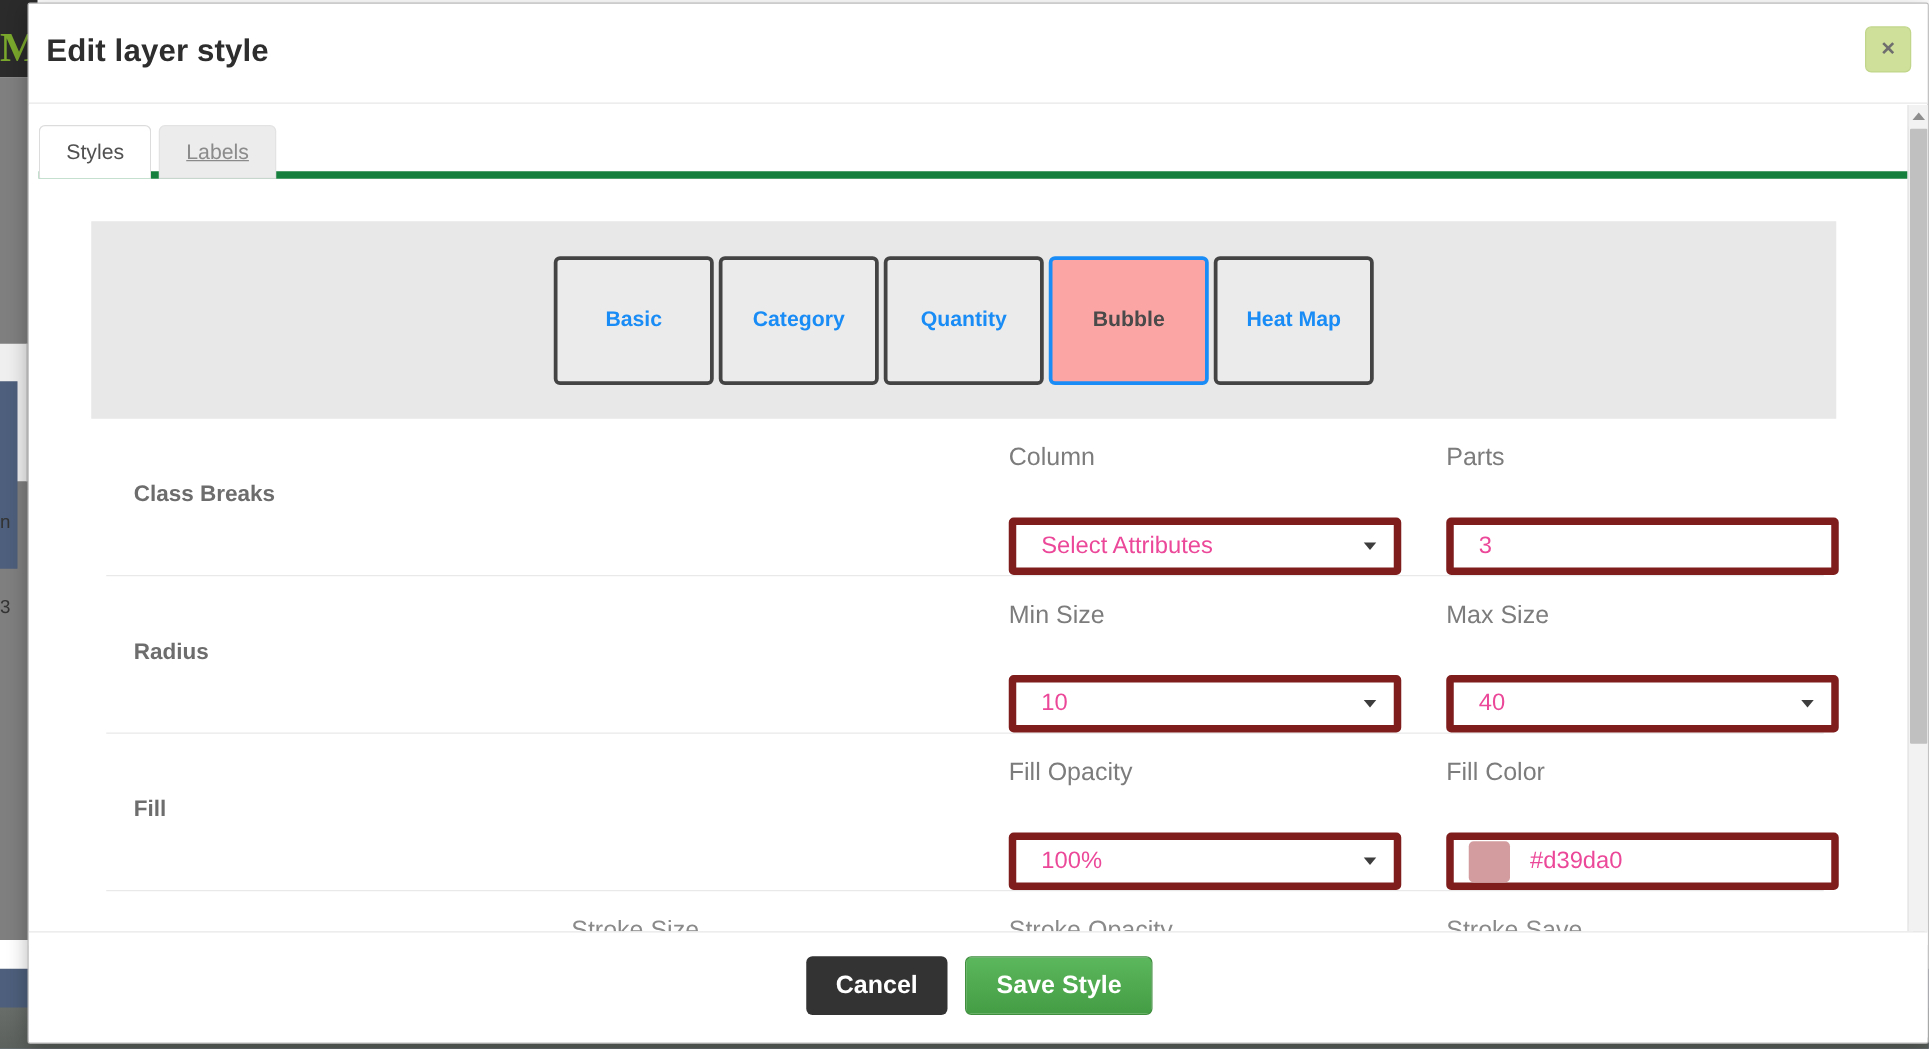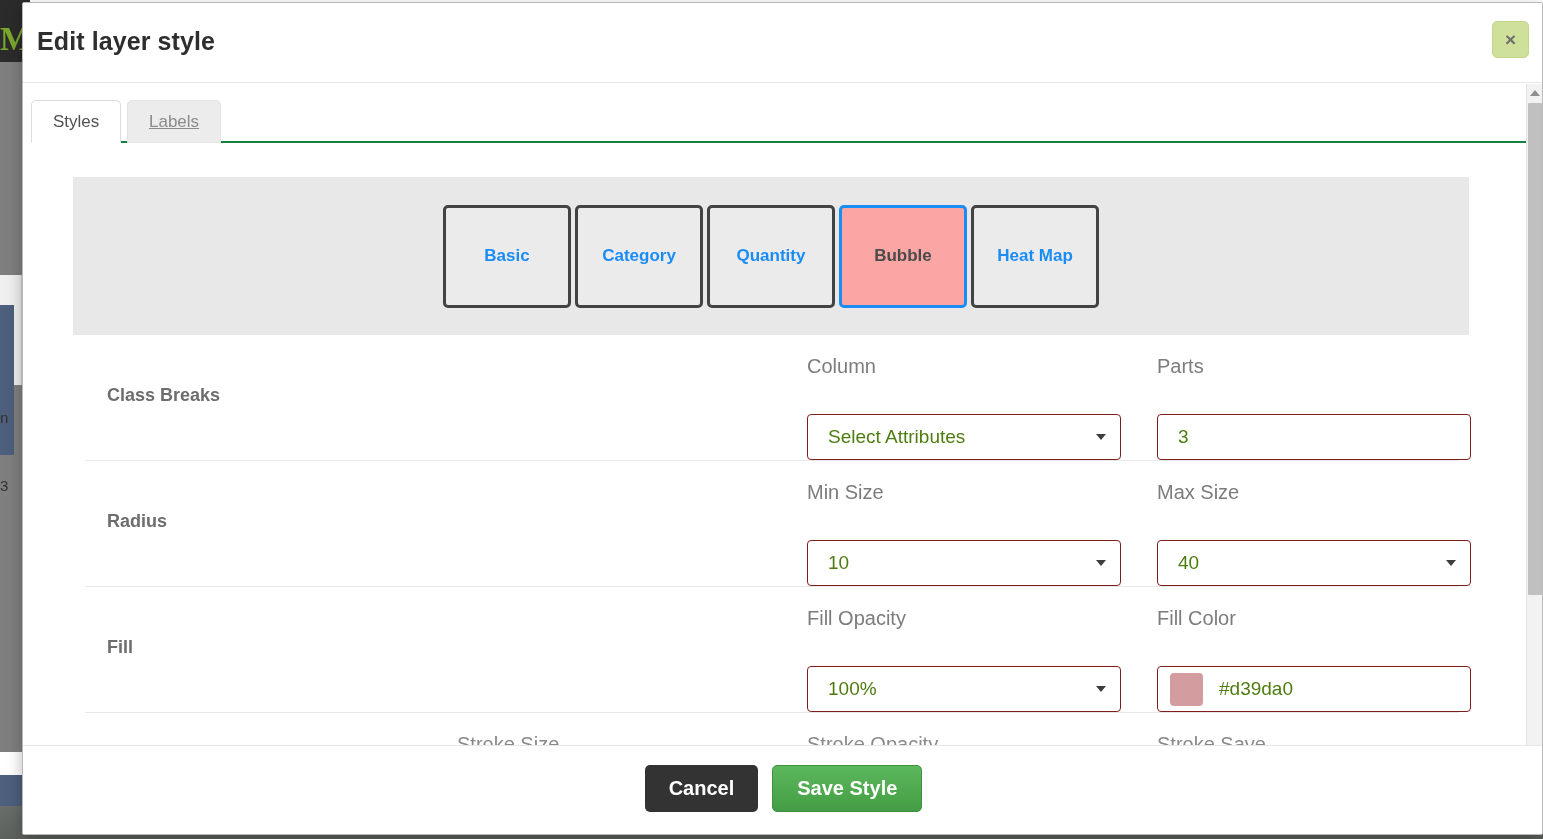--- a/index.html
+++ b/index.html
@@ -96,21 +96,21 @@
     position: absolute; left: 0; top: 81px;
     width: 1521px; height: 672px;
     background: #fff;
     overflow: hidden;
   }
 
   
   #tabs {
     position: absolute; left: 8px; top: 16px;
     width: 1497px; height: 43px;
-    border-bottom: 2px solid #15803d;
+    border-bottom: 6px solid #15803d;
   }
   .tab {
     position: absolute; top: 0; height: 43px;
     padding: 0 21px;
     display: flex; align-items: center;
     font-size: 17px;
     border: 1px solid transparent;
     border-top-left-radius: 5px; border-top-right-radius: 5px;
     cursor: pointer;
   }
@@ -174,26 +174,26 @@
   .field.col1 { left: 722px; }
   .field.col2 { left: 1072px; }
   .field.col0 { left: 372px; }
   .field-label {
     font-size: 20px; color: #7c7c7c; margin-bottom: 9px;
     display: block;
   }
   .control {
     position: relative;
     height: 46px;
-    border: 1px solid #7f1d1d;
+    border: 6px solid #7f1d1d;
     border-radius: 4px;
     background: #fff;
     display: flex; align-items: center;
     padding: 0 12px 0 20px;
-    font-size: 19px; color: #4d7c0f;
+    font-size: 19px; color: #ec4899;
     cursor: pointer;
     margin-top: 36px;
   }
   .control.text-input { cursor: text; padding-left: 20px; }
   .caret {
     position: absolute; right: 14px; top: 50%;
     transform: translateY(-50%);
     width: 0; height: 0;
     border-left: 5px solid transparent;
     border-right: 5px solid transparent;

